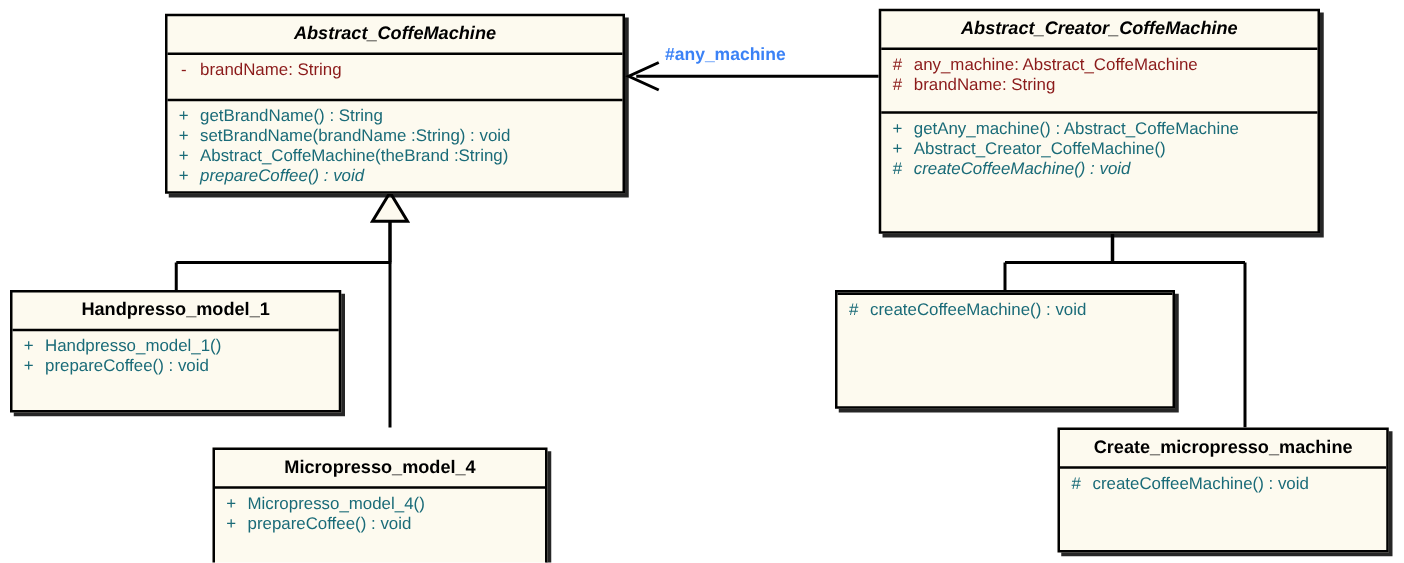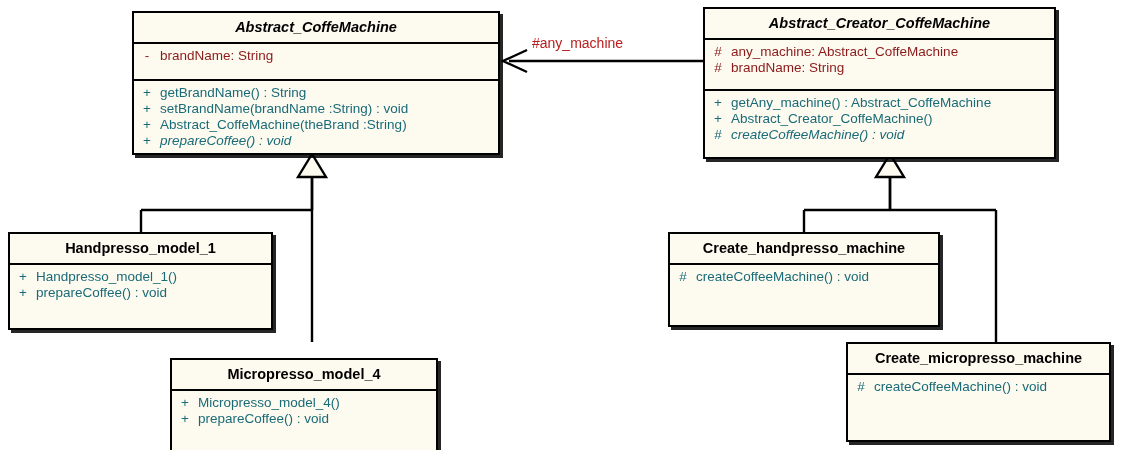--- a/index.html
+++ b/index.html
@@ -22,21 +22,21 @@
        white-space:nowrap;overflow:hidden;}
   .row .vis{width:26px;flex:0 0 26px;text-align:center;font-size:13.5px;}
   .row .sig{flex:1 1 auto;}
   .attr{color:#8B1A1A;}
   .attr .vis{color:#8B1A1A;}
   .meth{color:#1A6B78;}
   .meth .vis{color:#1A6B78;}
   .meth .sig.abstract{font-style:italic;}
 
   
-  .edge-label{position:absolute;font-size:14px;color:#b91c1c;white-space:nowrap;}
+  .edge-label{position:absolute;font-size:14px;color:#3b82f6;white-space:nowrap;font-weight:bold;}
 </style>
 </head>
 <body>
 
 <div id="canvas">
 
   <svg id="edges" viewBox="0 0 1123 450" width="1123" height="450">
 
     <g>
       <line x1="703" y1="61" x2="509" y2="61" stroke="#000" stroke-width="2.4"></line>
@@ -85,21 +85,21 @@
         <span class="vis">+</span>
         <span class="sig">Abstract_CoffeMachine(theBrand :String)</span>
       </div>
       <div class="row meth">
         <span class="vis">+</span>
         <span class="sig abstract">prepareCoffee() : void</span>
       </div>
     </div>
   </div>
 
-  <div class="cls" style="left:703px;top:7px;width:353px;height:152px;">
+  <div class="cls" style="left:703px;top:7px;width:353px;height:180px;">
     <div class="title abs">Abstract_Creator_CoffeMachine</div>
     <div class="sep"></div>
     <div class="compartment" style="height:41px;">
       <div class="row attr">
         <span class="vis">#</span>
         <span class="sig">any_machine:  Abstract_CoffeMachine</span>
       </div>
       <div class="row attr">
         <span class="vis">#</span>
         <span class="sig">brandName:  String</span>
@@ -146,21 +146,20 @@
         <span class="sig">Micropresso_model_4()</span>
       </div>
       <div class="row meth">
         <span class="vis">+</span>
         <span class="sig">prepareCoffee() : void</span>
       </div>
     </div>
   </div>
 
   <div class="cls" style="left:668px;top:232px;width:272px;height:95px;">
-    <div class="title">Create_handpresso_machine</div>
     <div class="sep"></div>
     <div class="compartment">
       <div class="row meth">
         <span class="vis">#</span>
         <span class="sig">createCoffeeMachine() : void</span>
       </div>
     </div>
   </div>
 
   <div class="cls" style="left:846px;top:342px;width:265px;height:100px;">

